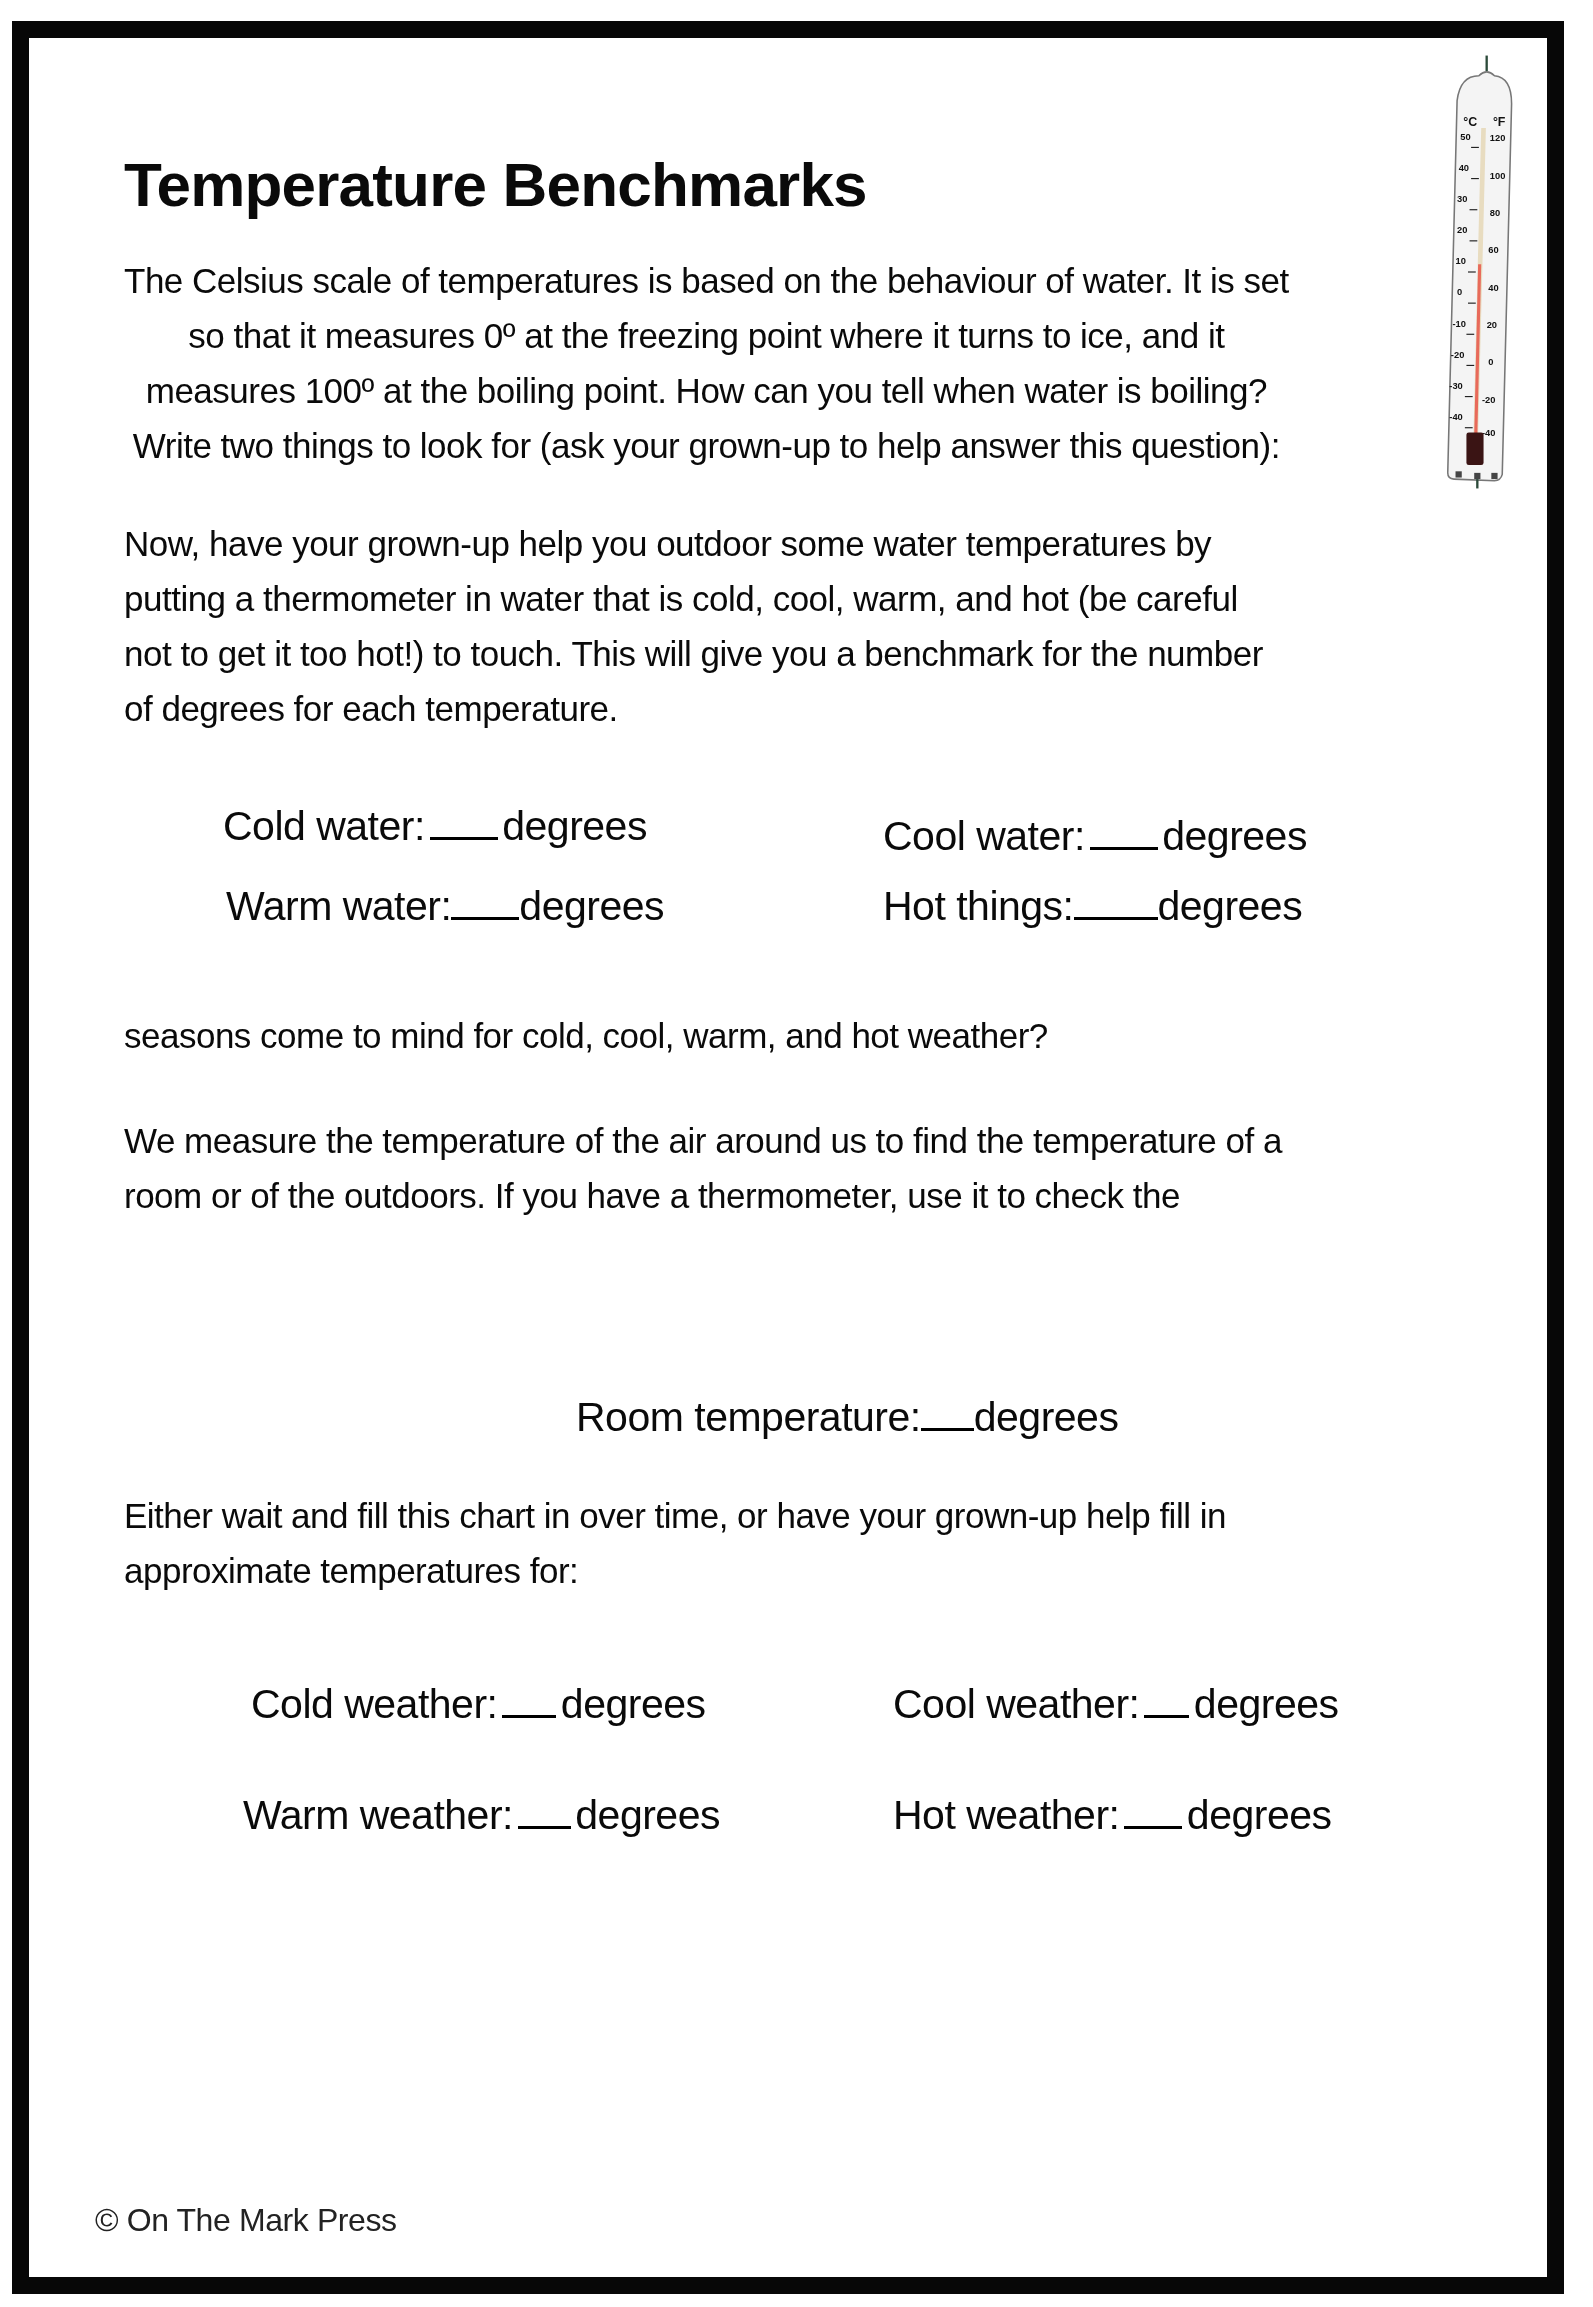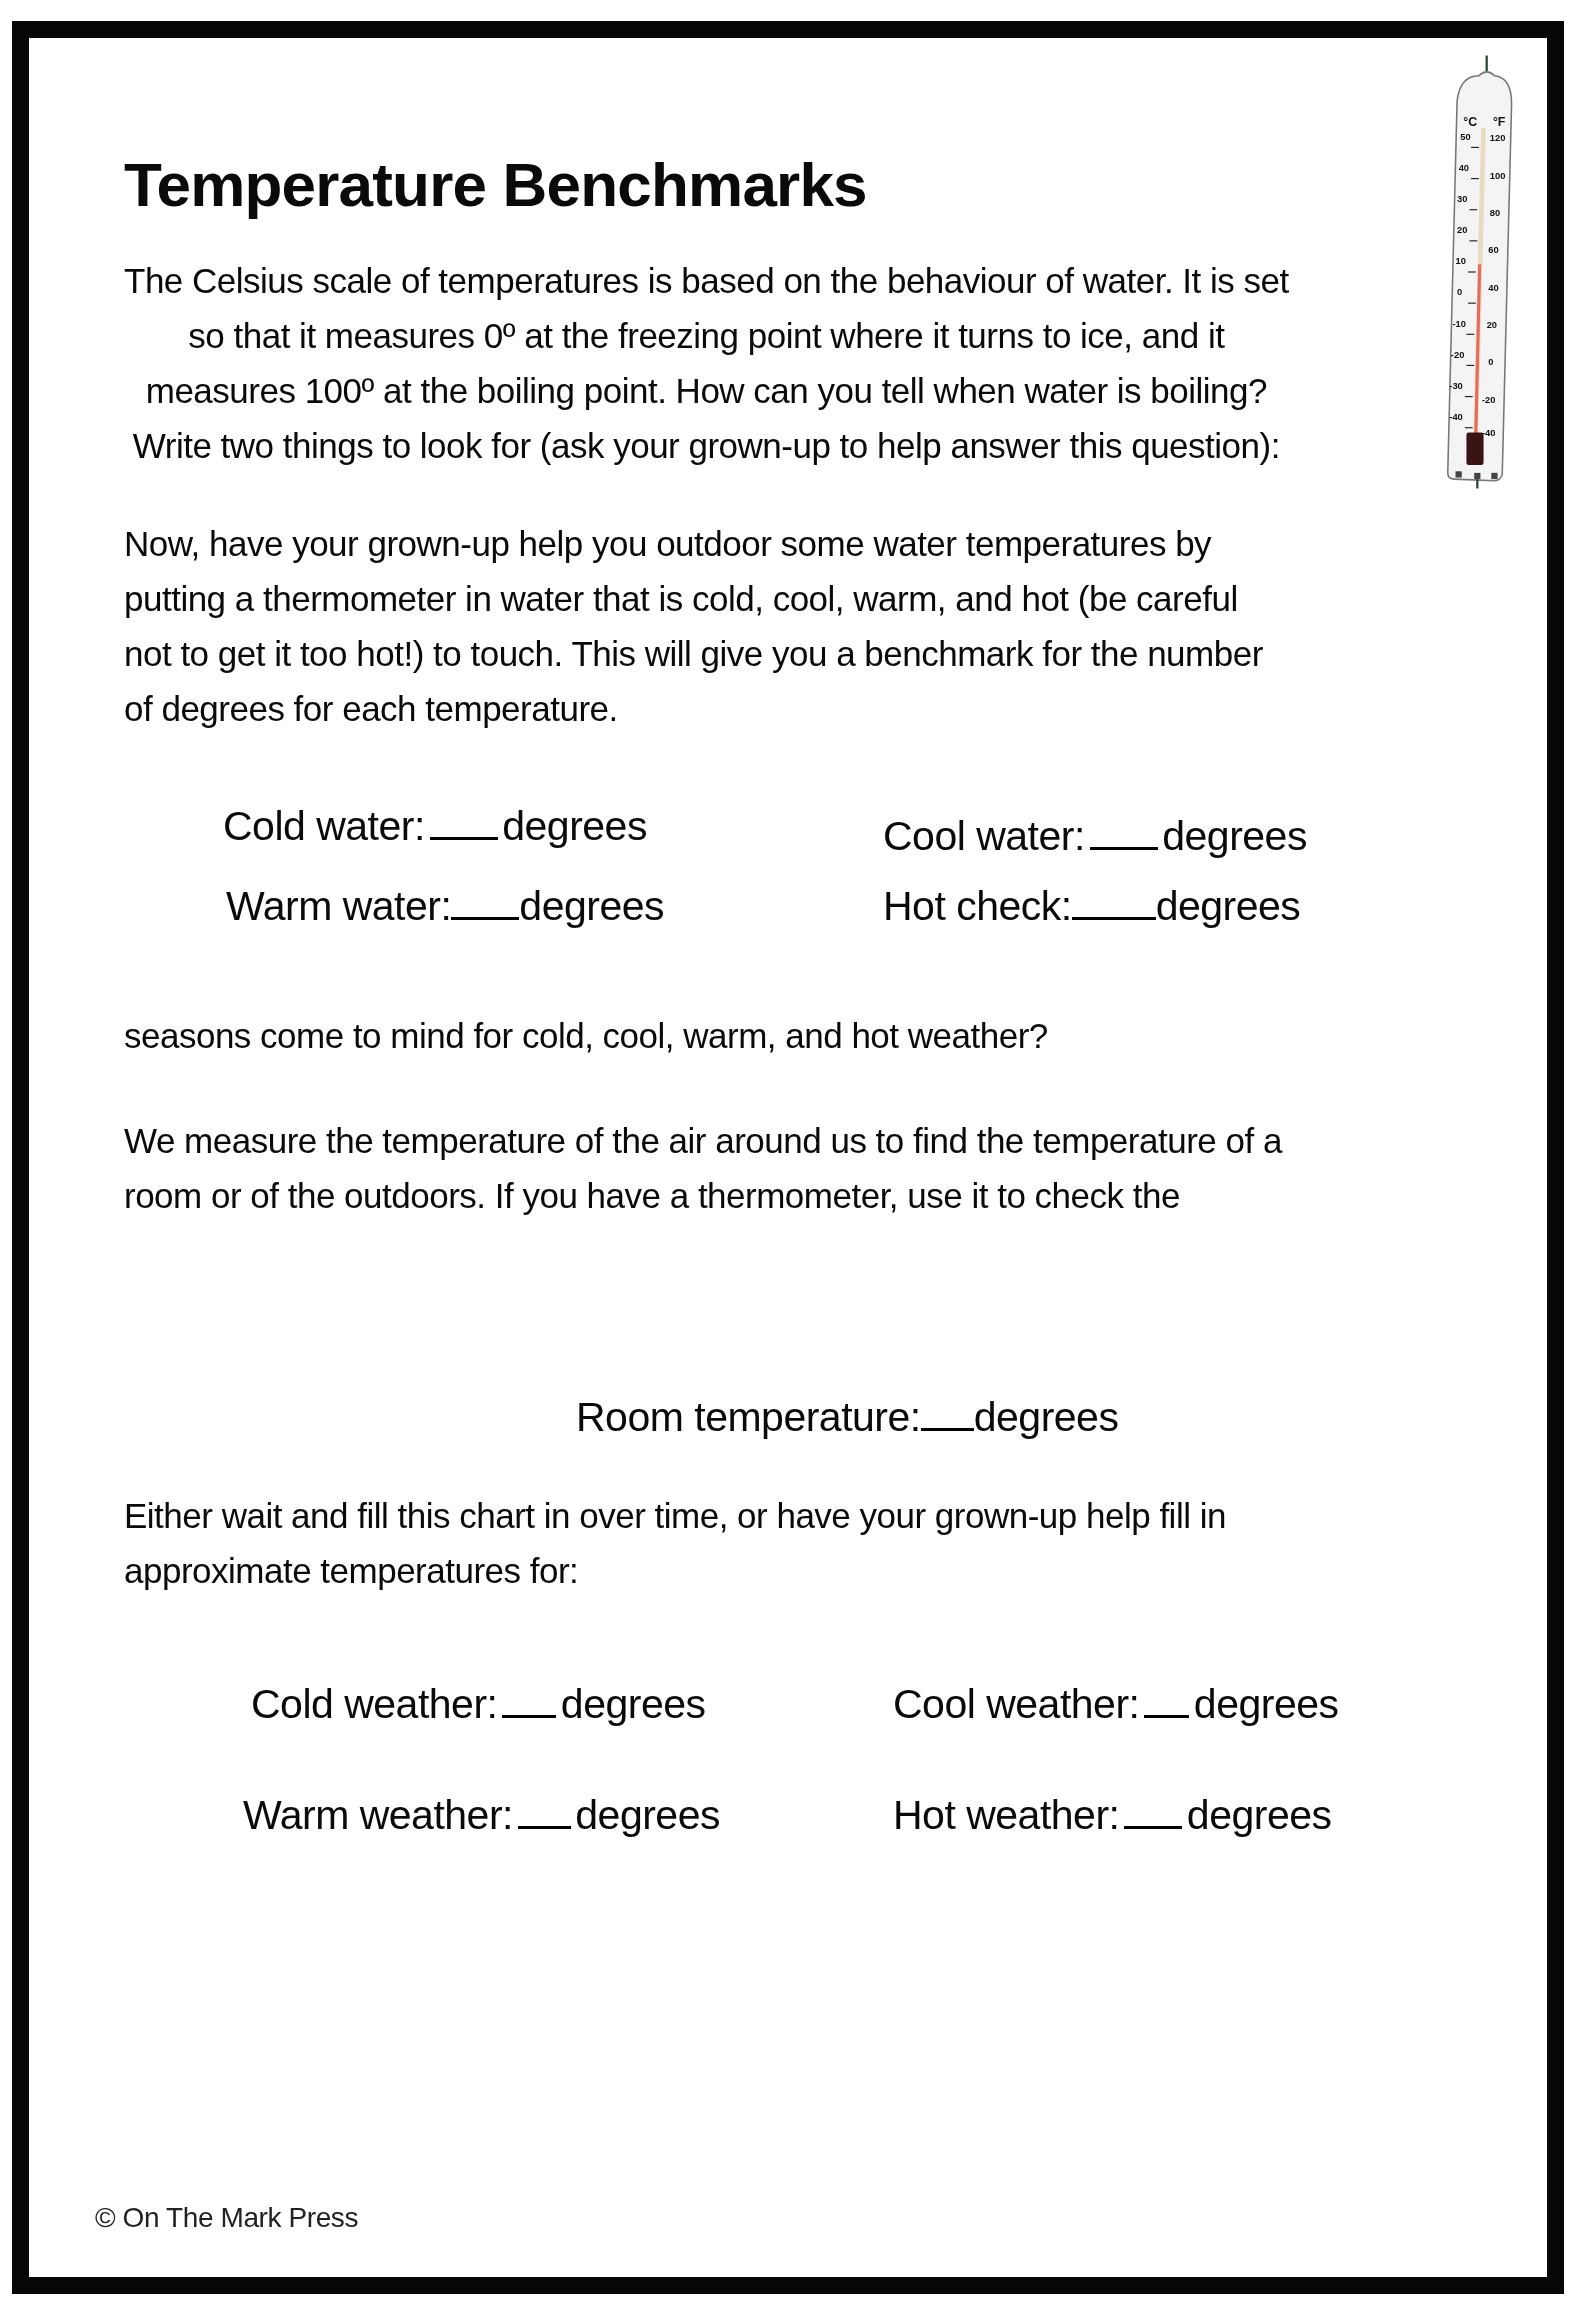--- a/index.html
+++ b/index.html
@@ -7,21 +7,21 @@
            font-family: "Liberation Sans", "DejaVu Sans", sans-serif; color: #0a0a0a; }
     .frame { position: absolute; left: 11.7px; top: 21px; width: 1552px; height: 2273px;
              box-sizing: border-box; border: 17px solid #070707; background: #ffffff; }
     .abs { position: absolute; white-space: nowrap; }
     .title { left: 124px; top: 109px; font-size: 62px; font-weight: bold; letter-spacing: -0.8px; margin-top: 40px; }
     .para { position: absolute; left: 124px; font-size: 35px; line-height: 55px; white-space: nowrap;
             letter-spacing: -0.5px; }
     .field { font-size: 41px; letter-spacing: -0.5px; }
     .blank { display: inline-block; border-bottom: 3.9px solid #000; vertical-align: baseline;
              margin: 0 4.7px; height: 6.2px; }
-    .footer { left: 95px; top: 2202px; font-size: 28px; color: #222; letter-spacing: -0.4px; }
+    .footer { left: 95px; top: 2202px; font-size: 32px; color: #222; letter-spacing: -0.4px; }
     .thermo { position: absolute; left: 1443px; top: 54px; width: 78px; height: 436px; }
   </style>
 </head>
 <body>
 
 <div class="frame"></div>
 
 <div class="abs title">Temperature Benchmarks</div>
 
 <svg class="thermo" viewBox="0 0 100 560">
@@ -88,21 +88,21 @@
 <div class="abs field" style="left:223px; top:803px;">
   <span>Cold water:</span><span class="blank" style="width:68px;"></span><span>degrees</span>
 </div>
 <div class="abs field" style="left:883px; top:813px;">
   <span>Cool water:</span><span class="blank" style="width:68px;"></span><span>degrees</span>
 </div>
 <div class="abs field" style="left:226px; top:883px;">
   <span>Warm water:</span><span class="blank" style="width:68px; margin:0;"></span><span>degrees</span>
 </div>
 <div class="abs field" style="left:883px; top:883px;">
-  <span>Hot check:</span><span class="blank" style="width:84px; margin:0;"></span><span>degrees</span>
+  <span>Hot things:</span><span class="blank" style="width:84px; margin:0;"></span><span>degrees</span>
 </div>
 
 <div class="para" style="top:1008px;">
   <div>seasons come to mind for cold, cool, warm, and hot weather?</div>
 </div>
 
 <div class="para" style="top:1113px;">
   <div>We measure the temperature of the air around us to find the temperature of a</div>
   <div>room or of  the outdoors. If you have a thermometer, use it to check the</div>
 </div>

